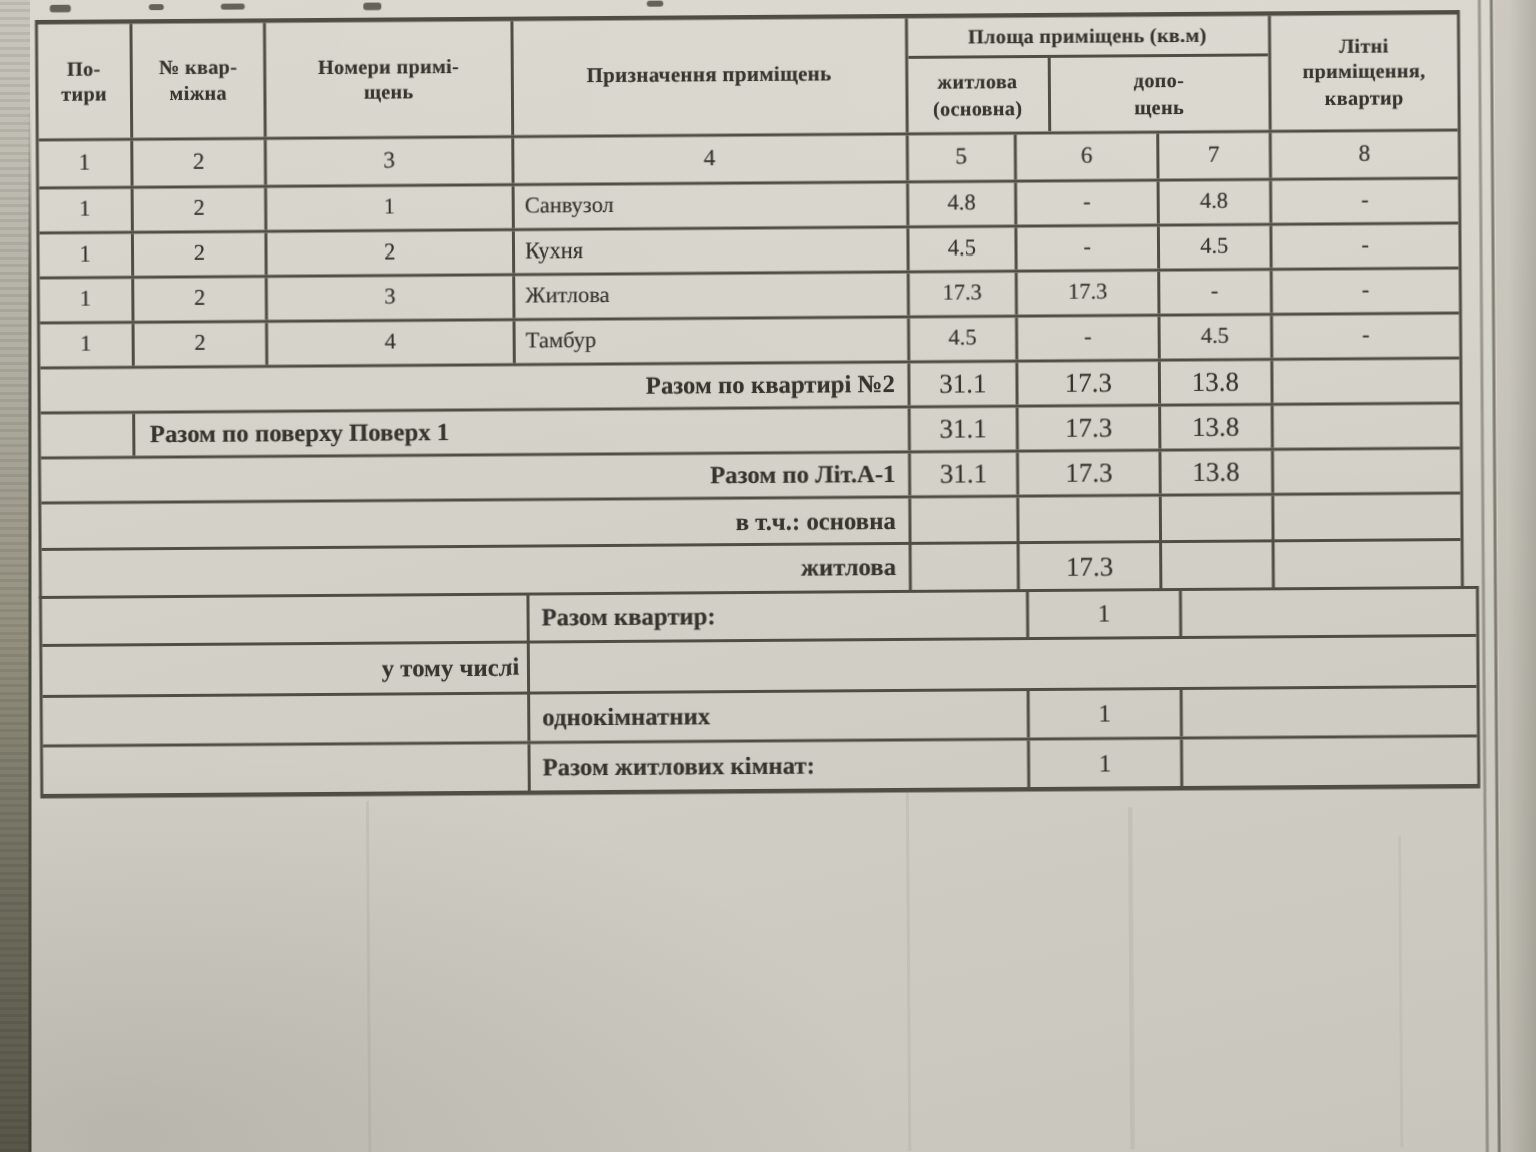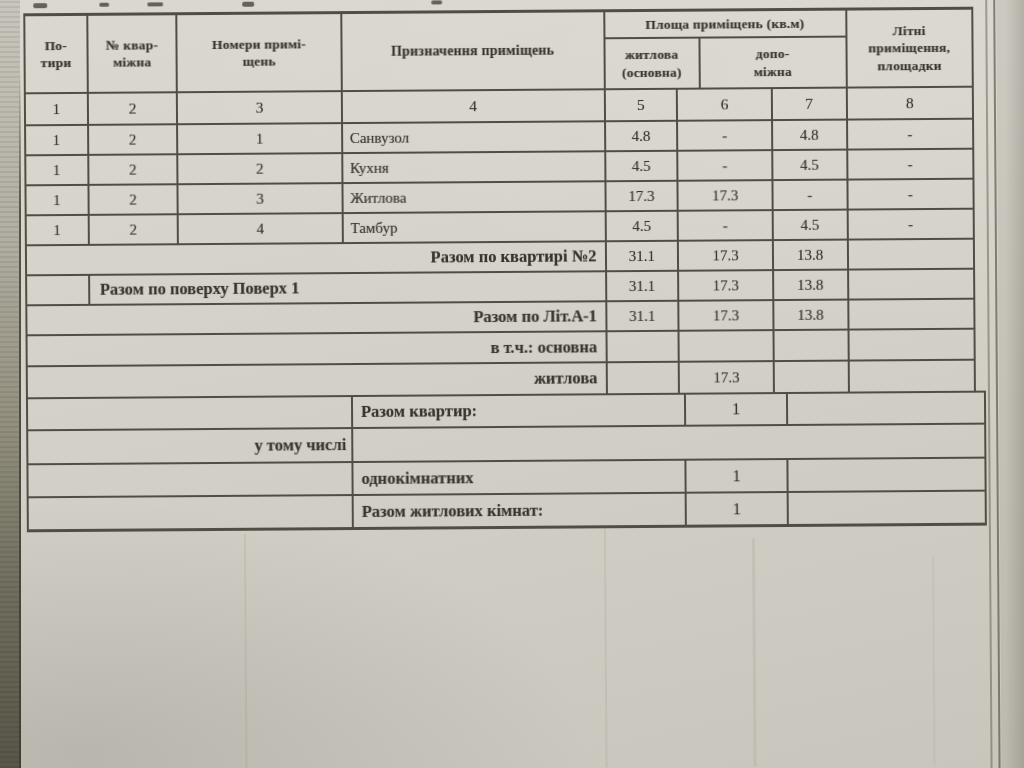--- a/index.html
+++ b/index.html
@@ -65,21 +65,21 @@
   .ci7{ flex:1; display:flex; align-items:center; justify-content:center; }
 
   .hdr{ font-weight:700; font-size:13.5px; line-height:1.28; text-align:center; white-space:pre-line; letter-spacing:.2px; }
   .hdr4{ font-size:14px; }
   .num{ font-size:15.5px; }
   .d{ font-size:15px; }
   .c4txt{ justify-content:flex-start; padding-left:7px; }
   .slbl{ font-weight:700; font-size:16.5px; }
   .sr{ justify-content:flex-end; padding-right:8px; }
   .sl{ justify-content:flex-start; padding-left:10px; }
-  .sval{ font-size:15px; }
+  .sval{ font-size:18px; }
 
   .bstub{ width:325px; }
   .blabel{ width:333px; justify-content:flex-start; padding-left:8px; font-weight:700; font-size:16.5px; }
   .blabel-r{ width:325px; justify-content:flex-end; padding-right:5px; font-weight:700; font-size:16.5px; }
   .bval{ width:102px; font-size:16.5px; }
   .brest{ flex:1; }
 
   .rem{ position:absolute; background:rgba(55,53,45,.72); border-radius:2px; }
   .bleed{ position:absolute; background:rgba(108,106,94,.11); }
   .frame-line{ position:absolute; top:-8px; height:790px; width:2px; }
@@ -110,26 +110,26 @@
 міжна</div>
         <div class="cell c3 hdr">Номери примі-
 щень</div>
         <div class="cell c4 hdr hdr4">Призначення приміщень</div>
         <div class="cell grp">
           <div class="grp-title hdr">Площа приміщень (кв.м)</div>
           <div class="grp-sub">
             <div class="ci6 hdr">житлова
 (основна)</div>
             <div class="ci7 hdr">допо-
-міжна</div>
+щень</div>
           </div>
         </div>
         <div class="cell c8 hdr last">Літні
 приміщення,
-площадки</div>
+квартир</div>
       </div>
 
       <div class="row h-num">
         <div class="cell c1 num">1</div>
         <div class="cell c2 num">2</div>
         <div class="cell c3 num">3</div>
         <div class="cell c4 num">4</div>
         <div class="cell c5 num">5</div>
         <div class="cell c6 num">6</div>
         <div class="cell c7 num">7</div>

